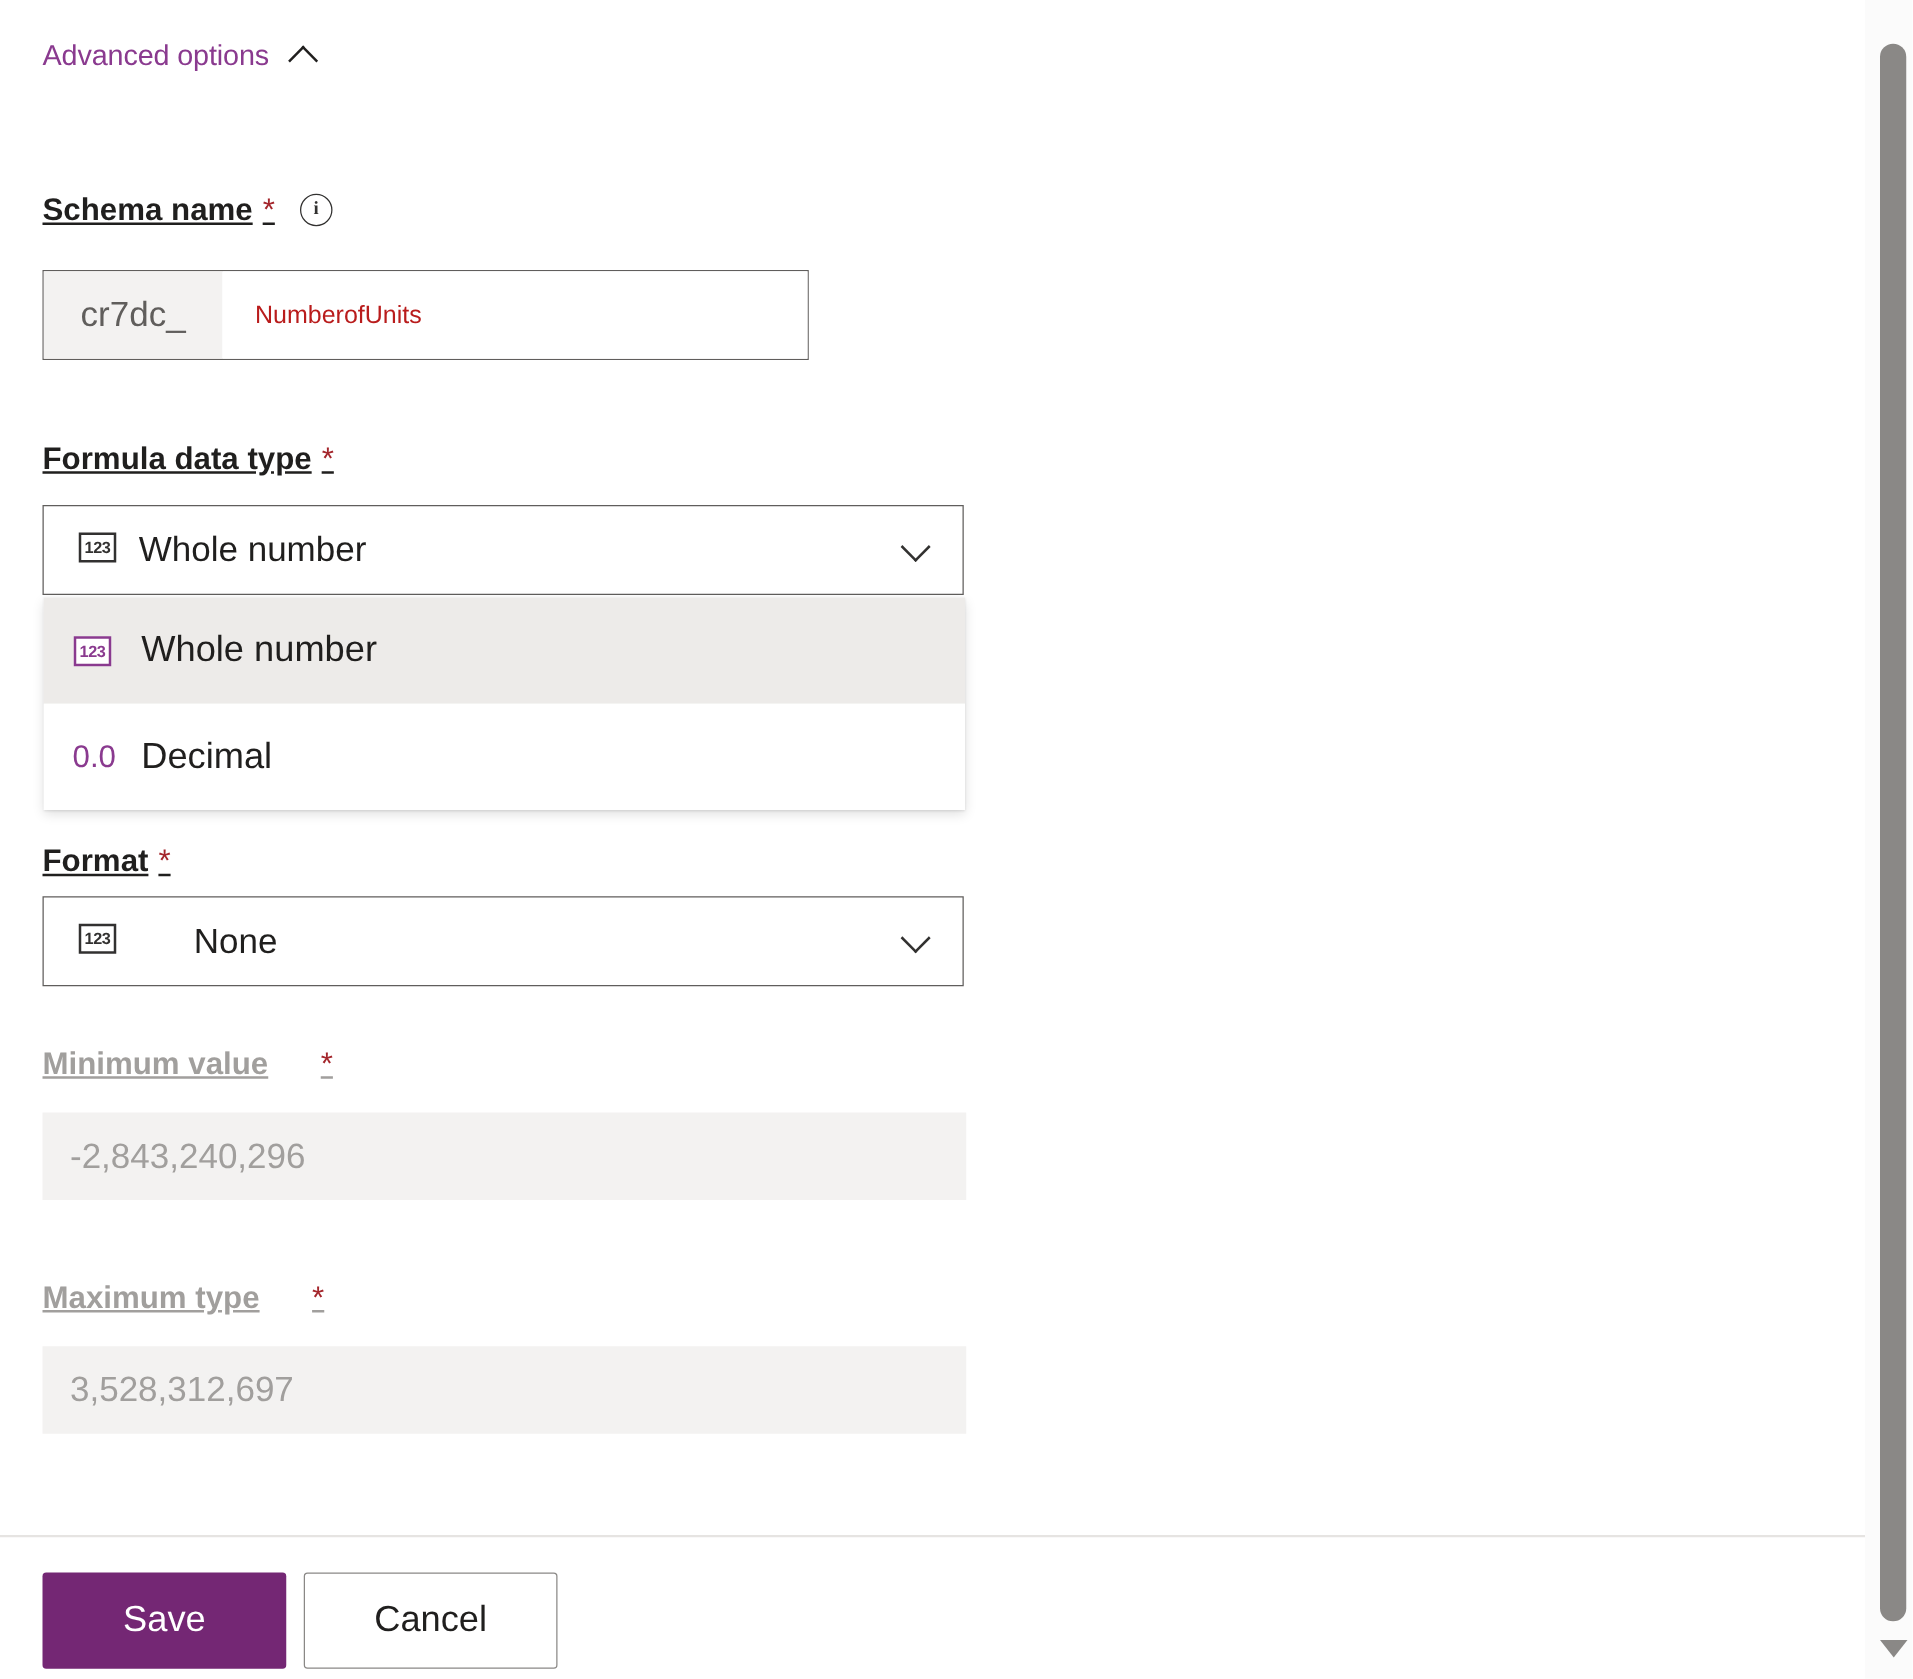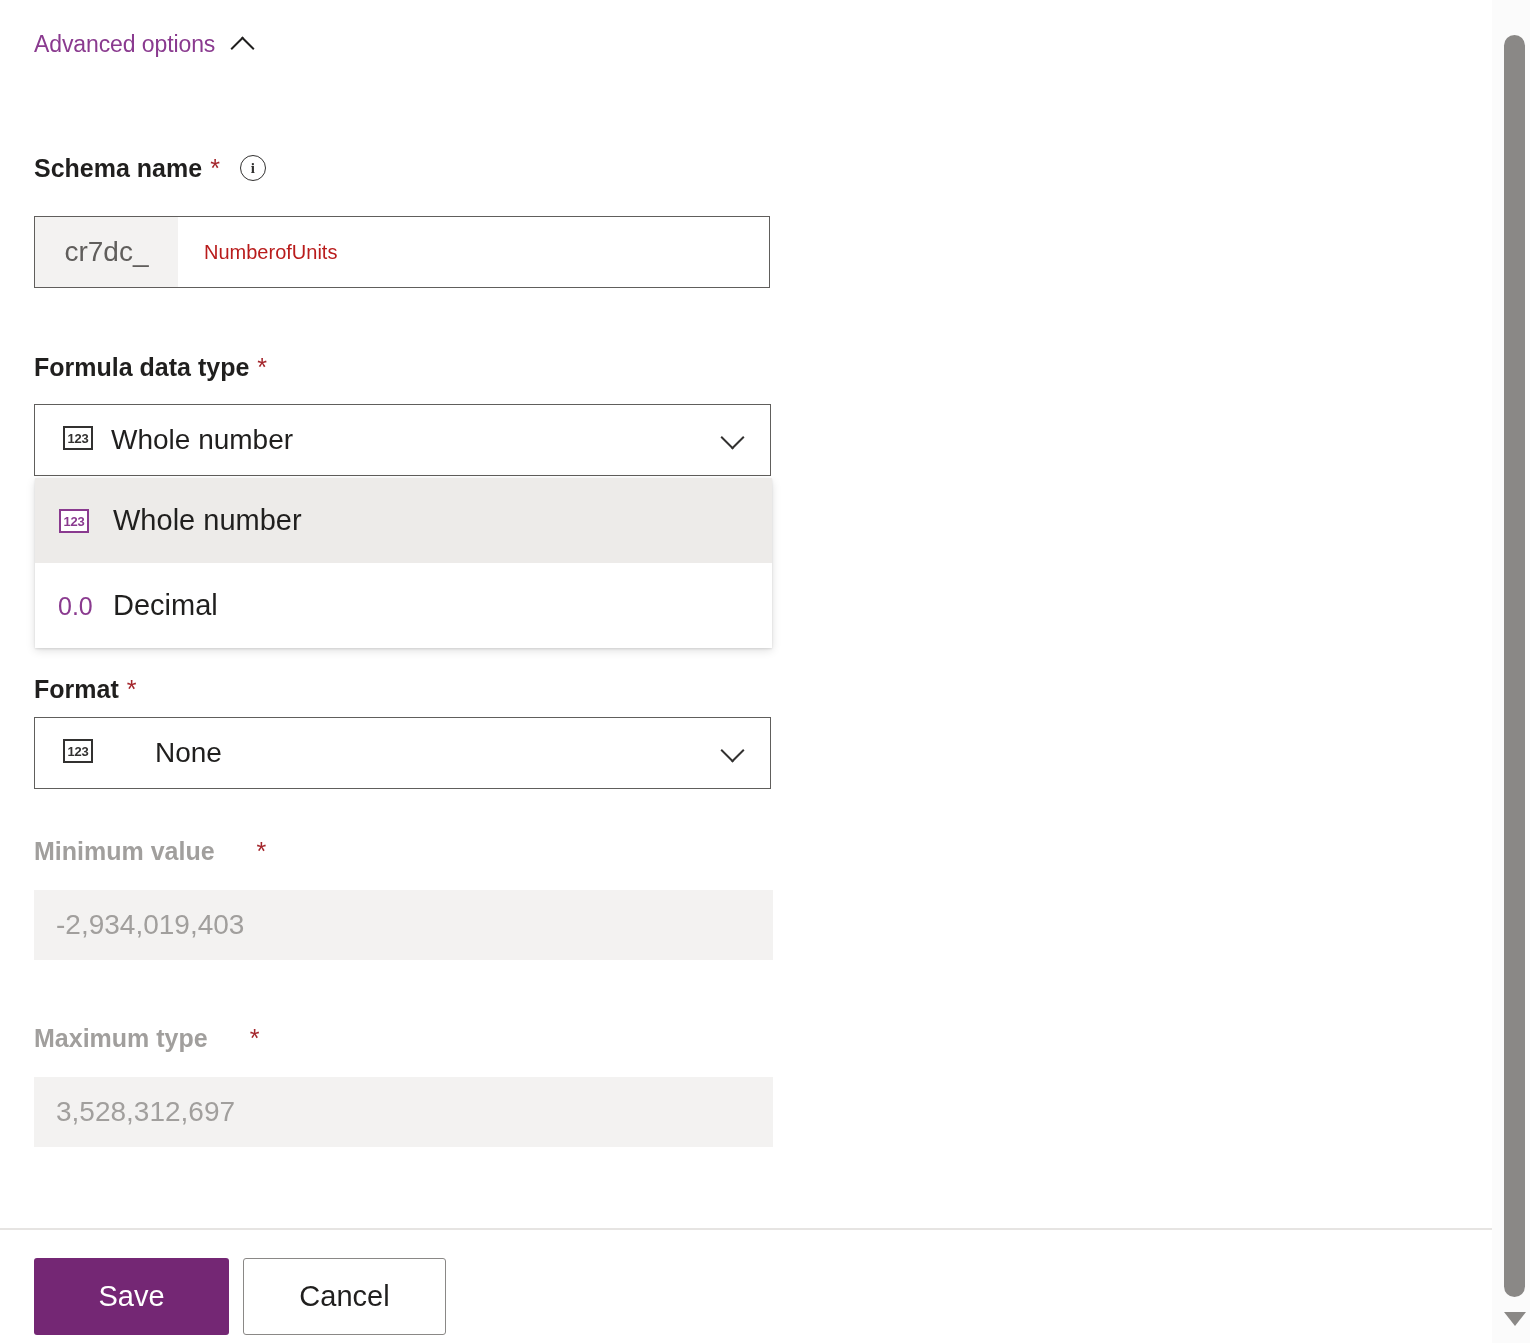--- a/index.html
+++ b/index.html
@@ -70,20 +70,21 @@
   .field-label {
     position: absolute;
     font-size: 25px;
     font-weight: bold;
     color: #201f1e;
     line-height: 1;
     white-space: nowrap;
     display: flex;
     align-items: flex-end;
     gap: 6px;
+    text-decoration: underline;
   }
   .field-label.disabled { color: #a19f9d; font-weight: bold; gap: 40px; }
   .req-star {
     color: #a4262c;
     font-size: 25px;
     font-weight: normal;
     margin-left: 2px;
   }
   .info-icon {
     display: inline-block;
@@ -106,21 +107,21 @@
     font-family: "Liberation Serif", serif;
     color: #323130;
     line-height: 1;
   }
 
   
   #schema-input-group {
     position: absolute;
     left: 34px;
     top: 216px;
-    width: 736px;
+    width: 613px;
     height: 72px;
     border: 1.6px solid #605e5c;
     display: flex;
     align-items: stretch;
     background: #ffffff;
     box-sizing: border-box;
   }
   #schema-prefix {
     width: 143px;
     background: #f3f2f1;
@@ -386,21 +387,21 @@
       </span>
       <span class="cb-text">None</span>
       <span class="cb-caret"></span>
     </div>
 
     <div class="field-label disabled" style="left:34px; top:839px;">
       <span>Minimum value</span>
       <span class="req-star">*</span>
     </div>
     <div class="readonly-input" style="top:890px;">
-      <span>-2,934,019,403</span>
+      <span>-2,843,240,296</span>
     </div>
 
     <div class="field-label disabled" style="left:34px; top:1026px;">
       <span>Maximum type</span>
       <span class="req-star">*</span>
     </div>
     <div class="readonly-input" style="top:1077px;">
       <span>3,528,312,697</span>
     </div>
 

